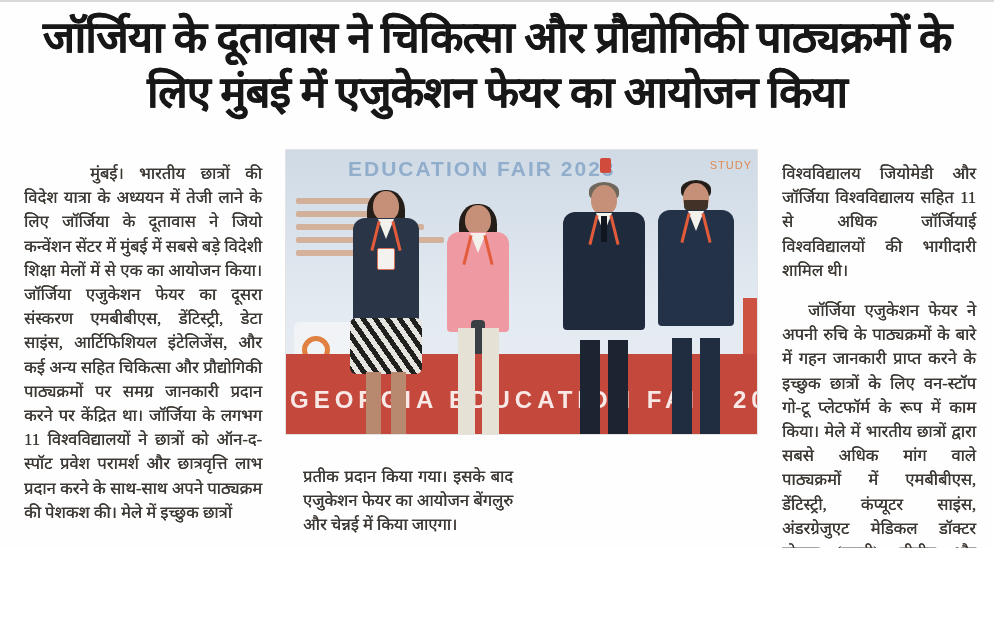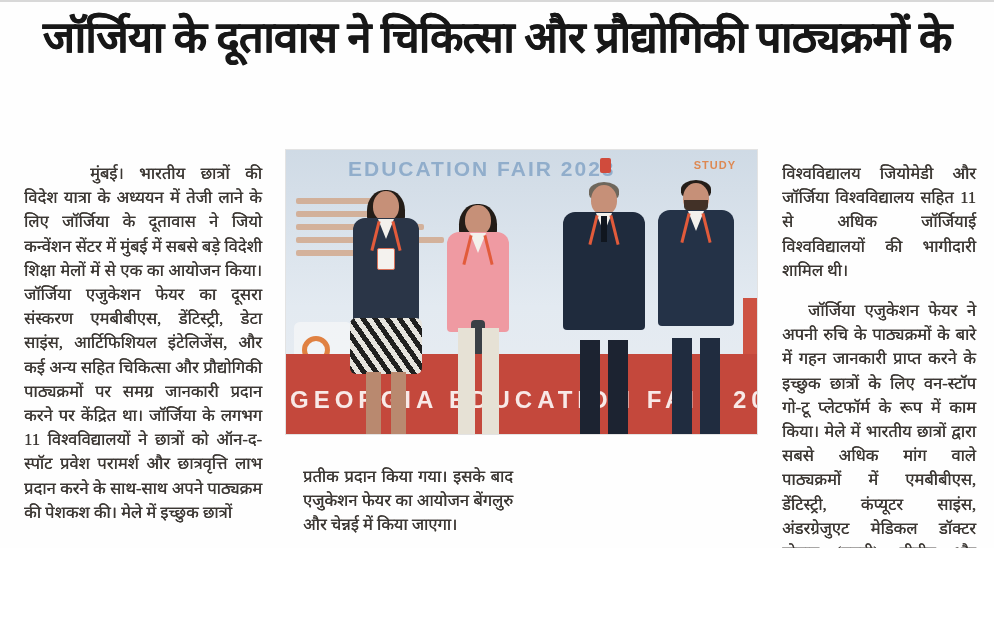--- a/index.html
+++ b/index.html
@@ -47,23 +47,23 @@
     position:absolute;left:62px;top:7px;
     font-family:"Liberation Sans",sans-serif;
     font-weight:700;font-size:21px;letter-spacing:2px;
     color:#8aa9c9;opacity:.9;
   }
   .backdrop-lines{position:absolute;left:10px;top:48px;}
   .backdrop-lines div{height:6px;background:#cf9770;opacity:.65;margin-bottom:7px;border-radius:2px;}
   .bl1{width:96px;} .bl2{width:82px;} .bl3{width:128px;} .bl4{width:148px;} .bl5{width:118px;}
   .red-mark{position:absolute;left:314px;top:8px;width:11px;height:15px;background:#d04b3c;border-radius:2px;}
   .brand-study{
-    position:absolute;right:21px;top:9px;
+    position:absolute;right:5px;top:9px;
     font-family:"Liberation Sans",sans-serif;
-    font-weight:700;font-size:11px;letter-spacing:1px;color:#e07b3a;opacity:.85;
+    font-weight:400;font-size:11px;letter-spacing:1px;color:#e07b3a;opacity:.85;
   }
   .booth{position:absolute;left:8px;top:172px;width:58px;height:52px;background:#f3f5f7;border-radius:6px;opacity:.9;}
   .booth-ring{position:absolute;left:8px;top:14px;width:18px;height:18px;border:5px solid #e0762f;border-radius:50%;}
   .stage-band{position:absolute;left:0;bottom:0;width:471px;height:80px;background:#c4483c;}
   .roll-banner{position:absolute;right:0;bottom:0;width:14px;height:136px;background:#cd5242;}
   .band-caption{
     position:absolute;left:4px;bottom:20px;width:465px;
     font-family:"Liberation Sans",sans-serif;
     font-weight:700;font-size:24px;letter-spacing:5px;
     color:rgba(255,255,255,.88);white-space:nowrap;z-index:1;
@@ -94,20 +94,21 @@
   .emb-side{position:absolute;top:7px;width:32px;height:3px;background:#9aa3ad;opacity:.6;border-radius:2px;}
   .emb-left{left:62px;} .emb-right{left:114px;}
 </style>
 </head>
 <body>
 
 <div class="page">
 
   <div class="headline">
     <div>जॉर्जिया के दूतावास ने चिकित्सा और प्रौद्योगिकी पाठ्यक्रमों के</div>
+    <div>लिए मुंबई में एजुकेशन फेयर का आयोजन किया</div>
   </div>
 
   <div class="bodycol col-left">
     <p class="indent-big">मुंबई। भारतीय छात्रों की विदेश यात्रा के अध्ययन में तेजी लाने के लिए जॉर्जिया के दूतावास ने जियो कन्वेंशन सेंटर में मुंबई में सबसे बड़े विदेशी शिक्षा मेलों में से एक का आयोजन किया। जॉर्जिया एजुकेशन फेयर का दूसरा संस्करण एमबीबीएस, डेंटिस्ट्री, डेटा साइंस, आर्टिफिशियल इंटेलिजेंस, और कई अन्य सहित चिकित्सा और प्रौद्योगिकी पाठ्यक्रमों पर समग्र जानकारी प्रदान करने पर केंद्रित था। जॉर्जिया के लगभग 11 विश्वविद्यालयों ने छात्रों को ऑन-द-स्पॉट प्रवेश परामर्श और छात्रवृत्ति लाभ प्रदान करने के साथ-साथ अपने पाठ्यक्रम की पेशकश की। मेले में इच्छुक छात्रों</p>
   </div>
 
   <div class="photo">
     <div class="backdrop-title">EDUCATION FAIR 2023</div>
     <div class="backdrop-lines">
       <div class="bl1"></div>

